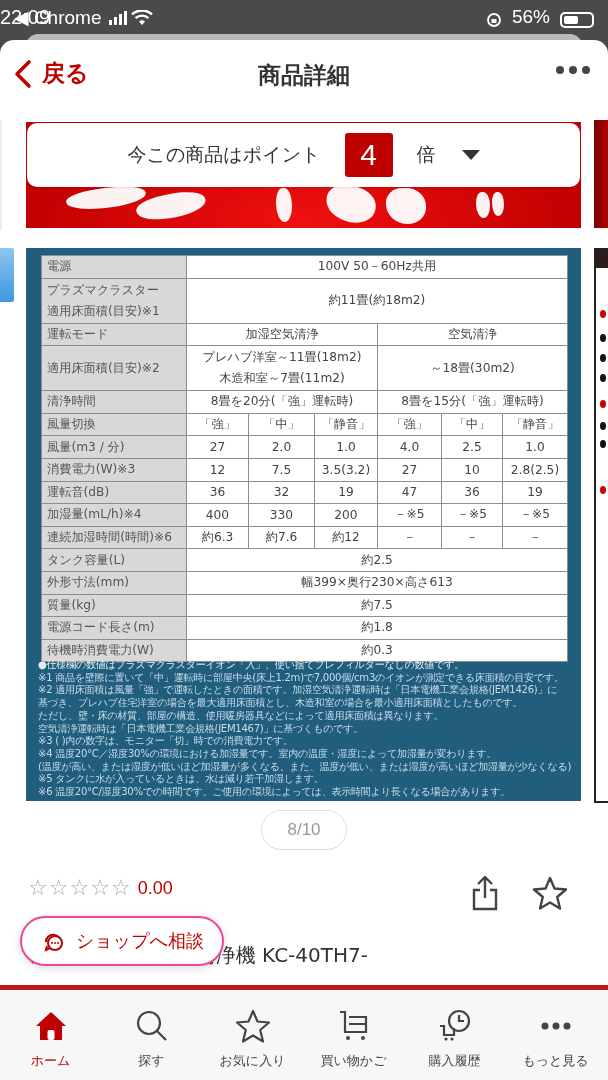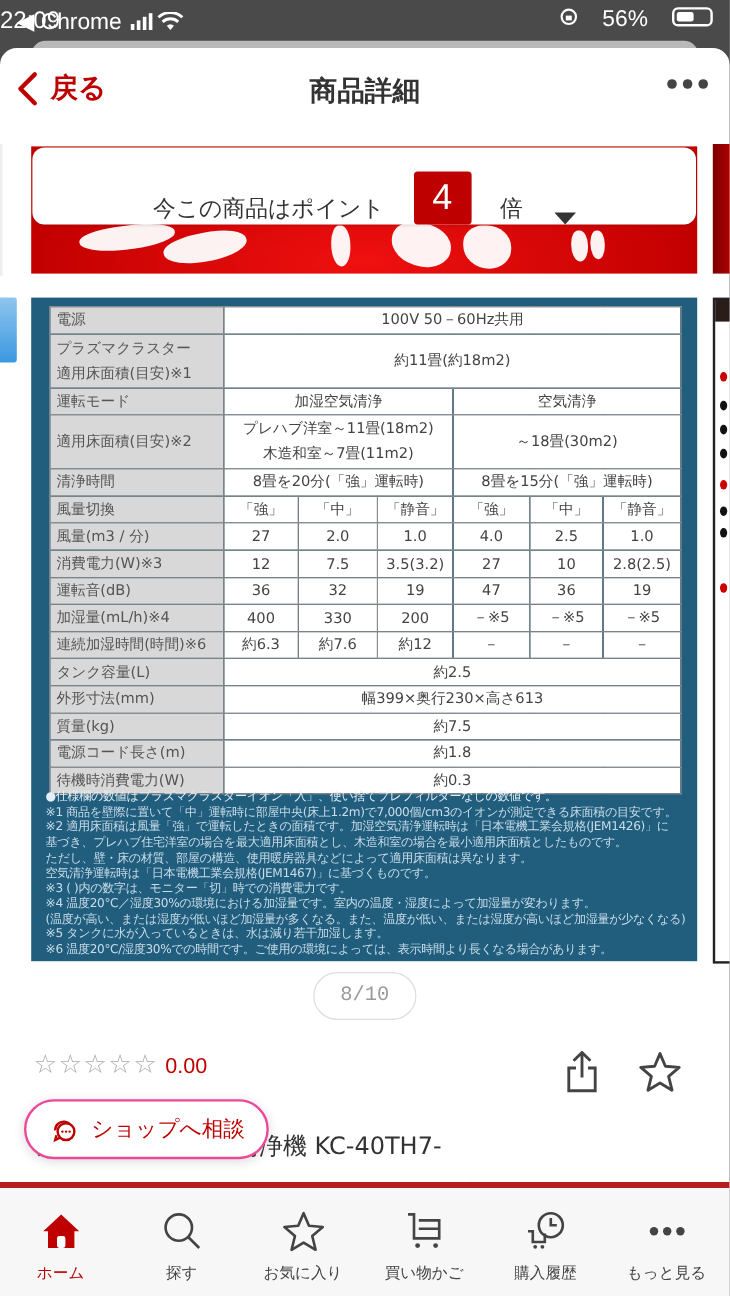--- a/index.html
+++ b/index.html
@@ -1,20 +1,20 @@
 <!DOCTYPE html>
 <html><head>
 <meta charset="utf-8">
 <style>
 *{box-sizing:border-box;margin:0;padding:0}
 html,body{width:608px;height:1080px;overflow:hidden;background:#4a4a4a;font-family:"DejaVu Sans","Liberation Sans",sans-serif}
 .status{position:absolute;left:0;top:0;width:608px;height:34px;color:#fff;font-family:"Liberation Sans",sans-serif;font-size:19px}
 .status .l{position:absolute;left:14px;top:6px;display:flex;align-items:center;gap:4px}
 .status .c{position:absolute;left:0;right:0;top:6px;text-align:left;font-size:20px}
-.status .r{position:absolute;right:14px;top:6px;display:flex;align-items:flex-start;gap:20px}
+.status .r{position:absolute;right:14px;top:6px;display:flex;align-items:flex-end;gap:10px}
 .bars{display:inline-flex;align-items:flex-end;gap:2px;height:14px;margin-left:4px}
 .bars i{display:block;width:3px;background:#fff}
 .batt{width:34px;height:16px;border:2px solid #fff;border-radius:5px;position:relative}
 .batt::after{content:"";position:absolute;left:2px;top:2px;width:14px;height:8px;background:#fff;border-radius:2px}
 .sheetback{position:absolute;left:26px;right:26px;top:34px;height:20px;background:#b9b9b9;border-radius:12px 12px 0 0}
 .sheet{position:absolute;left:0;top:40px;width:608px;height:1040px;background:#fff;border-radius:14px 14px 0 0;overflow:hidden}
 .navbar{position:absolute;left:0;top:0;width:608px;height:72px}
 .back{position:absolute;left:12px;top:18px;display:flex;align-items:center;gap:8px;color:#bf0000;font-size:23px;font-weight:bold;cursor:pointer}
 .back svg{width:22px;height:30px}
 .title{position:absolute;left:0;right:0;top:20px;text-align:center;font-size:23px;font-weight:bold;color:#333}
@@ -22,31 +22,31 @@
 .more i{display:block;width:8px;height:8px;border-radius:50%;background:#444}
 .carousel{position:absolute;left:0;top:80px;width:608px;height:688px}
 .peek-l1{position:absolute;left:-10px;top:0;width:12px;height:110px;background:#eee}
 .peek-l2{position:absolute;left:-8px;top:128px;width:22px;height:54px;background:linear-gradient(#8ec5ee,#3c98e0);border-radius:2px}
 .peek-r1{position:absolute;left:594px;top:0;width:20px;height:108px;background:linear-gradient(90deg,#7b0000,#c40000)}
 .peek-r2{position:absolute;left:594px;top:128px;width:20px;height:555px;background:#fff;border:2px solid #222;border-left-width:2px}
 .peek-r2 .h{position:absolute;left:0;top:0;right:0;height:18px;background:#2a1c18}
 .peek-r2 .d{position:absolute;left:4px;width:6px;height:8px;border-radius:50%;background:#111}
 .banner{position:absolute;left:26px;top:2px;width:555px;height:106px;background:radial-gradient(ellipse at 50% 90%,#f01010,#c30000 70%);overflow:hidden}
 .banner .brush{position:absolute;background:#fff;border-radius:40% 50% 45% 55%;opacity:.95}
-.pointbox{position:absolute;left:27px;top:3px;width:553px;height:64px;background:#fff;border-radius:10px;display:flex;align-items:flex-end;justify-content:center;gap:24px;font-size:19px;color:#333;box-shadow:0 1px 2px rgba(0,0,0,.1)}
+.pointbox{position:absolute;left:27px;top:3px;width:553px;height:64px;background:#fff;border-radius:10px;display:flex;align-items:center;justify-content:center;gap:24px;font-size:19px;color:#333;box-shadow:0 1px 2px rgba(0,0,0,.1)}
 .pointbox .num{display:inline-block;background:#bf0000;color:#fff;font-size:30px;font-family:"Liberation Sans",sans-serif;width:48px;height:44px;line-height:44px;text-align:center;border-radius:3px}
 .pointbox .caret{width:0;height:0;border-left:9px solid transparent;border-right:9px solid transparent;border-top:10px solid #333;margin-left:2px}
 .spec{position:absolute;left:26px;top:128px;width:555px;height:553px;background:#215e7e;padding:0}
 table.t{position:absolute;left:15px;top:7px;width:526px;border-collapse:collapse;font-size:12.2px;color:#444;table-layout:fixed}
 table.t td{border:1px solid #8d8d8d;height:22.6px;padding:0 3px;white-space:nowrap;overflow:hidden}
 table.t td.k{background:#d8d8d8;color:#555;text-align:left;padding-left:5px}
 table.t td.v{background:#fff;text-align:center}
 table.t td.v2{height:45px}
 .notes{position:absolute;left:12px;top:411px;width:540px;color:#c8dce8;font-size:10.1px;line-height:12.7px;letter-spacing:-.3px;white-space:nowrap}
-.pager{position:absolute;left:261px;top:770px;width:86px;height:40px;border:1.5px solid #ddd;border-radius:20px;text-align:center;line-height:38px;color:#999;font-size:17px;font-family:Liberation Mono, monospace}
+.pager{position:absolute;left:261px;top:770px;width:86px;height:40px;border:1.5px solid #ddd;border-radius:20px;text-align:center;line-height:38px;color:#999;font-size:17px;font-family:Liberation Sans, sans-serif}
 .rating{position:absolute;left:28px;top:836px;display:flex;align-items:center;gap:1px}
 .rating .st{color:#aaa;font-size:22px;line-height:24px}
 .rating .val{color:#bf0000;font-size:18px;margin-left:6px;font-family:"Liberation Sans",sans-serif}
 .cnt{position:absolute;left:28px;top:901px;color:#888;font-size:13px}
 .share{position:absolute;left:470px;top:834px;width:30px;height:38px}
 .fav{position:absolute;left:532px;top:836px;width:36px;height:34px}
 .pname{position:absolute;left:28px;top:895px;width:600px;font-size:20px;color:#333;line-height:40px;white-space:nowrap}
 .consult{position:absolute;left:20px;top:876px;width:204px;height:50px;border:2px solid #ec4899;border-radius:25px;background:#fff;display:flex;align-items:center;justify-content:center;gap:10px;color:#bf0000;font-size:18px;box-shadow:0 2px 10px rgba(0,0,0,.15)}
 .tabbar{position:absolute;left:0;top:945px;width:608px;height:95px;background:#f7f7f7;border-top:5px solid #b91c1c}
 .tab{position:absolute;top:0;width:101px;height:95px;text-align:center;cursor:pointer}

